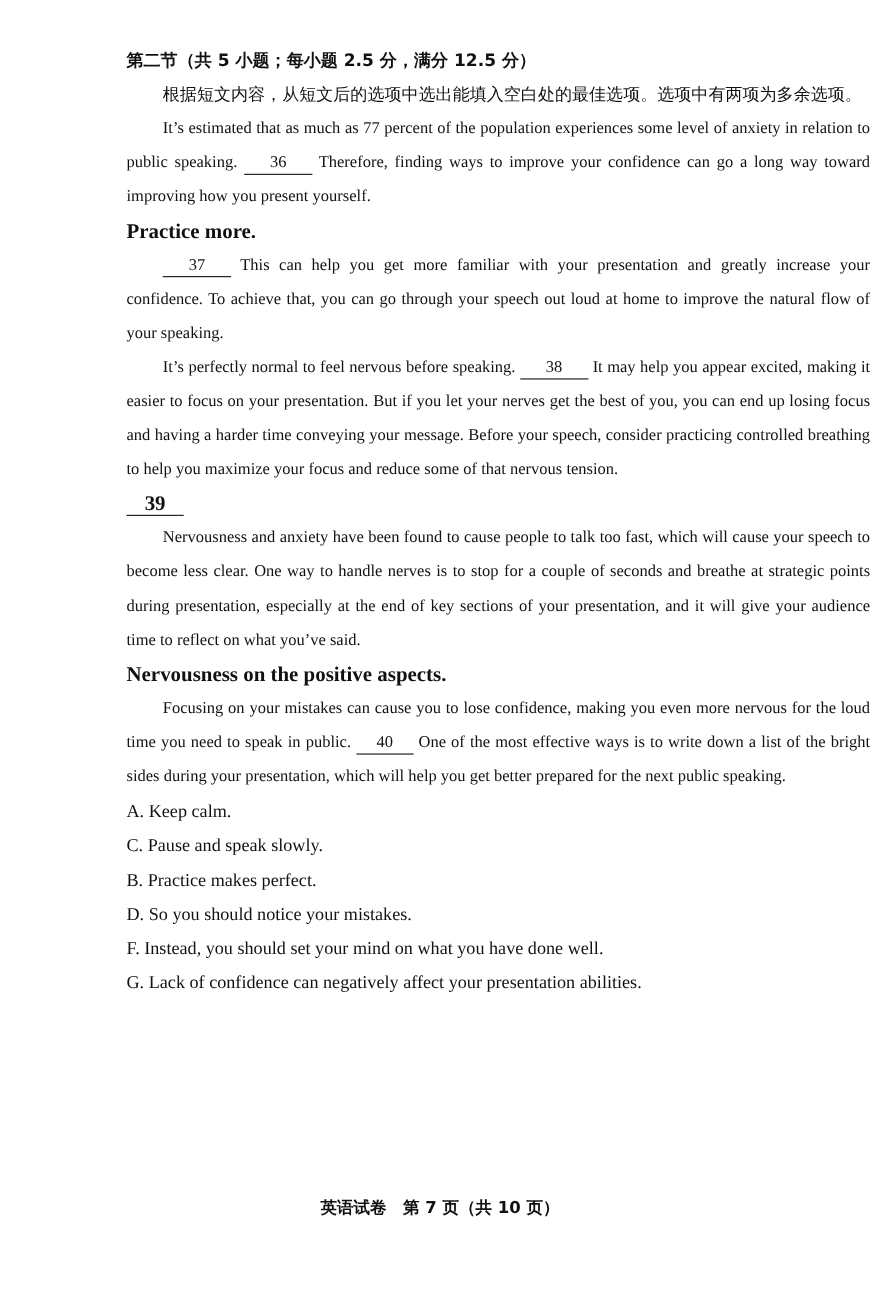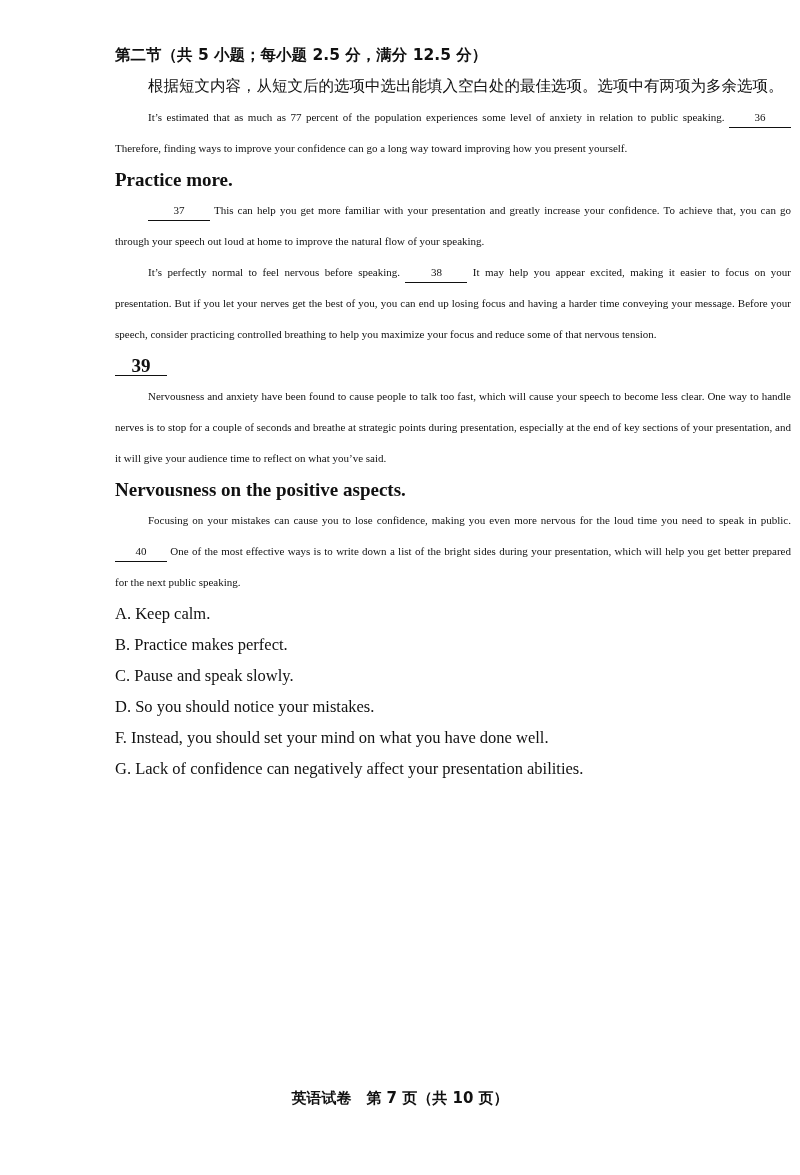--- a/index.html
+++ b/index.html
@@ -2,21 +2,21 @@
 <html><head>
 <meta charset="utf-8">
 <style>
   html, body { margin: 0; padding: 0; background: #ffffff; }
   body {
     width: 800px; height: 1175px; position: relative; overflow: hidden;
     font-family: "Liberation Serif", "DejaVu Serif", serif;
     color: #111;
   }
   .page { position: absolute; left: 75px; top: 40px; width: 676px; margin-left: 40px; }
-  .para { text-indent: 33px; text-align: justify; font-size: 11px; line-height: 31px; margin: 0; }
+  .para { text-indent: 33px; text-align: justify; font-size: 15px; line-height: 31px; margin: 0; }
   .subhead { font-weight: bold; font-size: 19px; line-height: 31px; margin: 0; }
   .blank {
     display: inline-block; border-bottom: 1.2px solid #111;
     text-align: center; line-height: 19px; text-indent: 0;
   }
   .blank.w60 { width: 62px; }
   .blank.w52 { width: 52px; }
   .options { margin: 0; padding: 0; list-style: none; }
   .options li { font-size: 16.5px; line-height: 31px; }
   .footer {
@@ -57,21 +57,21 @@
 
   <p class="subhead">Nervousness on the positive aspects.</p>
   <p class="para">
     <span>Focusing on your mistakes can cause you to lose confidence, making you even more nervous for the loud time you need to speak in public.</span>
     <span class="blank w52">40</span>
     <span>One of the most effective ways is to write down a list of the bright sides during your presentation, which will help you get better prepared for the next public speaking.</span>
   </p>
 
   <ul class="options">
     <li>A. Keep calm.</li>
+    <li>C. Pause and speak slowly.</li>
     <li>B. Practice makes perfect.</li>
-    <li>C. Pause and speak slowly.</li>
     <li>D. So you should notice your mistakes.</li>
     <li>F. Instead, you should set your mind on what you have done well.</li>
     <li>G. Lack of confidence can negatively affect your presentation abilities.</li>
   </ul>
 </div>
 
 <div class="footer">英语试卷　第 7 页（共 10 页）</div>
 
 </body></html>

